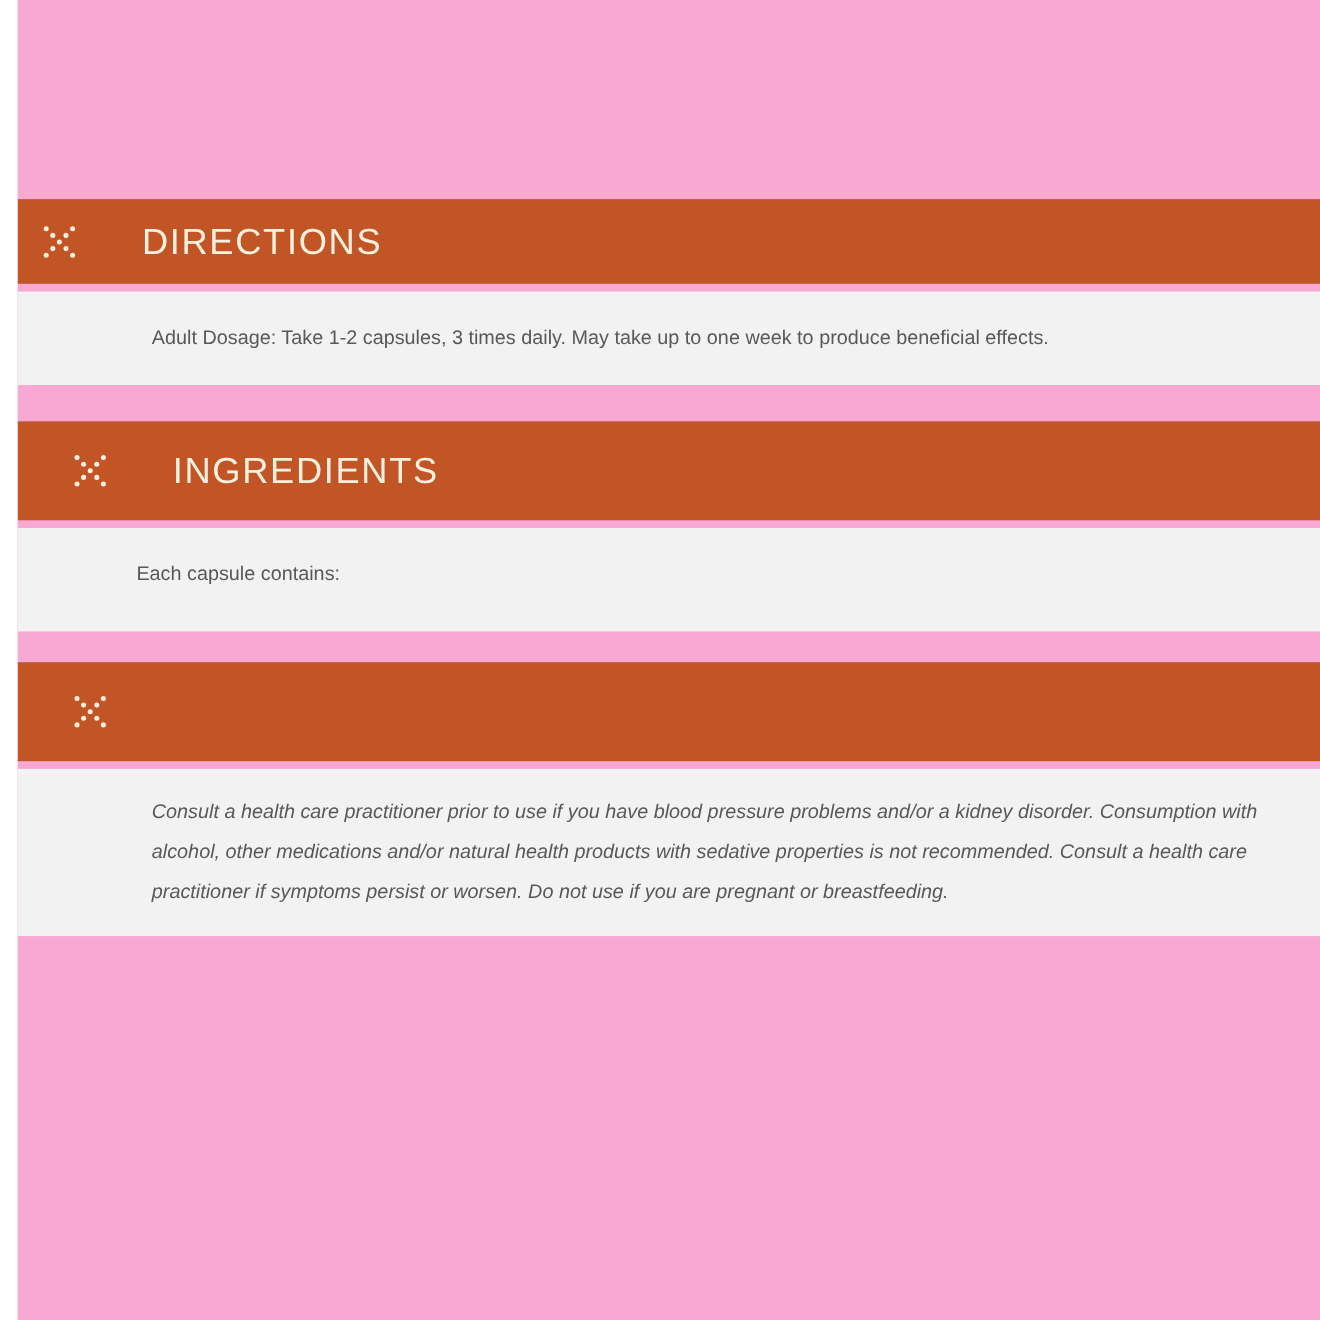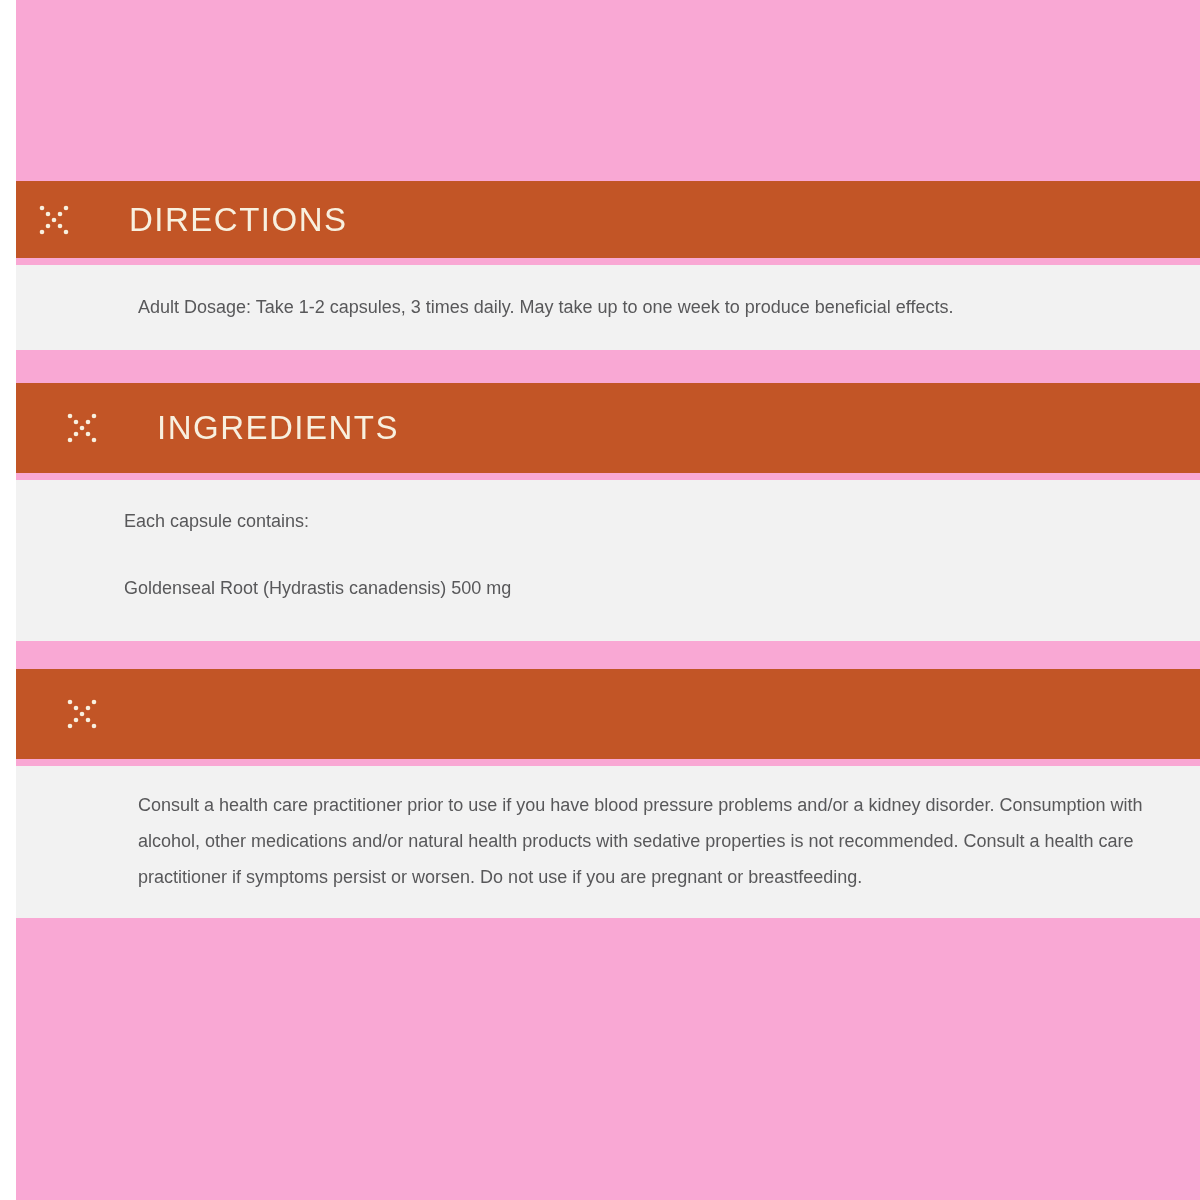--- a/index.html
+++ b/index.html
@@ -57,21 +57,21 @@
   }
   .section-body p { margin: 0; }
 
   .body-directions { padding: 29px 20px 30px 122px; line-height: 26px; }
 
   .body-ingredients { padding: 28px 20px 40px 108px; line-height: 26px; }
   .body-ingredients p { margin-bottom: 41px; }
   .body-ingredients p:last-child { margin-bottom: 0; }
 
   .body-risk { padding: 21px 20px 23px 122px; line-height: 36px; }
-  .body-risk p { max-width: 1062px; }
+  .body-risk p { max-width: 1062px; font-style: italic; }
 
   .gap-33 { height: 33px; }
   .gap-28 { height: 28px; }
 </style>
 </head>
 <body>
 
 <div class="page">
   <div class="spacer-top"></div>
 
@@ -111,21 +111,20 @@
           <circle cx="9" cy="21" r="2.3" fill="currentColor"></circle>
           <circle cx="21" cy="21" r="2.3" fill="currentColor"></circle>
           <circle cx="3" cy="27" r="2.3" fill="currentColor"></circle>
           <circle cx="27" cy="27" r="2.3" fill="currentColor"></circle>
         </svg>
       </span>
       <h2 class="section-title">INGREDIENTS</h2>
     </div>
     <div class="section-body body-ingredients">
       <p>Each capsule contains:</p>
-      <p>Goldenseal Root (Hydrastis canadensis) 500 mg</p>
     </div>
   </div>
 
   <div class="gap-28"></div>
 
   <div class="section">
     <div class="section-header h-large">
       <span class="dots-icon">
         <svg viewBox="0 0 30 30" aria-hidden="true">
           <circle cx="3" cy="3" r="2.3" fill="currentColor"></circle>

